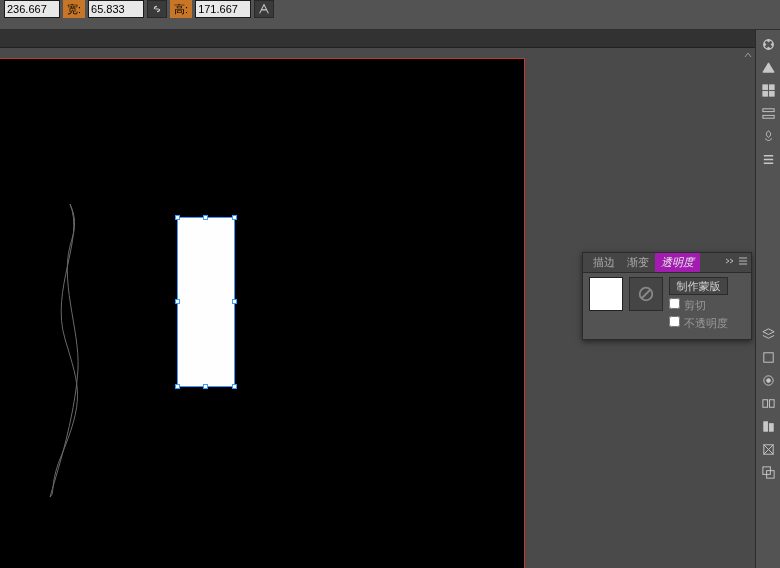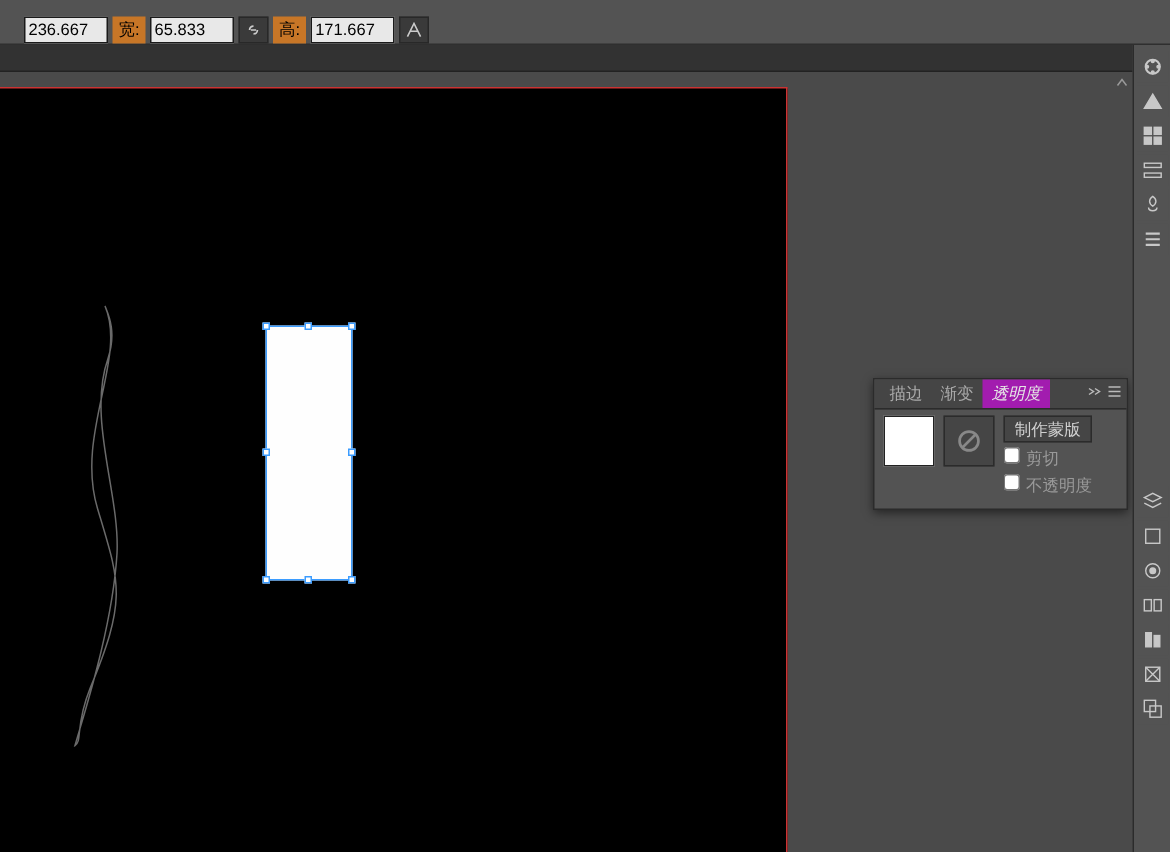--- a/index.html
+++ b/index.html
@@ -1,19 +1,19 @@
 <!DOCTYPE html>
 <html><head>
 <meta charset="utf-8">
 <style>
   * { margin:0; padding:0; box-sizing:border-box; font-family:"Microsoft YaHei",Arial,sans-serif; }
   body { background:#4a4a4a; width:780px; height:568px; overflow:hidden; position:relative; font-size:11px; color:#d0d0d0; }
 
   
-  .optbar { height:30px; background:#535353; display:flex; align-items:flex-end; padding:0 16px; gap:3px; border-bottom:1px solid #2f2f2f; }
+  .optbar { height:30px; background:#535353; display:flex; align-items:flex-start; padding:0 4px; gap:3px; border-bottom:1px solid #2f2f2f; }
   .optbar input.num { width:56px; height:18px; background:#e8e8e8; color:#000; border:1px solid #1a1a1a; font-size:11px; padding:0 2px; }
   .opt-lbl { background:#c77627; color:#000; height:18px; line-height:18px; padding:0 4px; font-size:11px; }
   .opt-btn { width:20px; height:18px; background:#3a3a3a; border:1px solid #282828; display:flex; align-items:center; justify-content:center; cursor:pointer; color:#ccc; font-size:11px; }
   .opt-btn svg { width:14px; height:14px; }
 
   
   .strip2 { height:18px; background:#323232; border-bottom:1px solid #222; }
 
   
   .main { position:absolute; top:48px; left:0; right:25px; bottom:0; background:#4a4a4a; }

